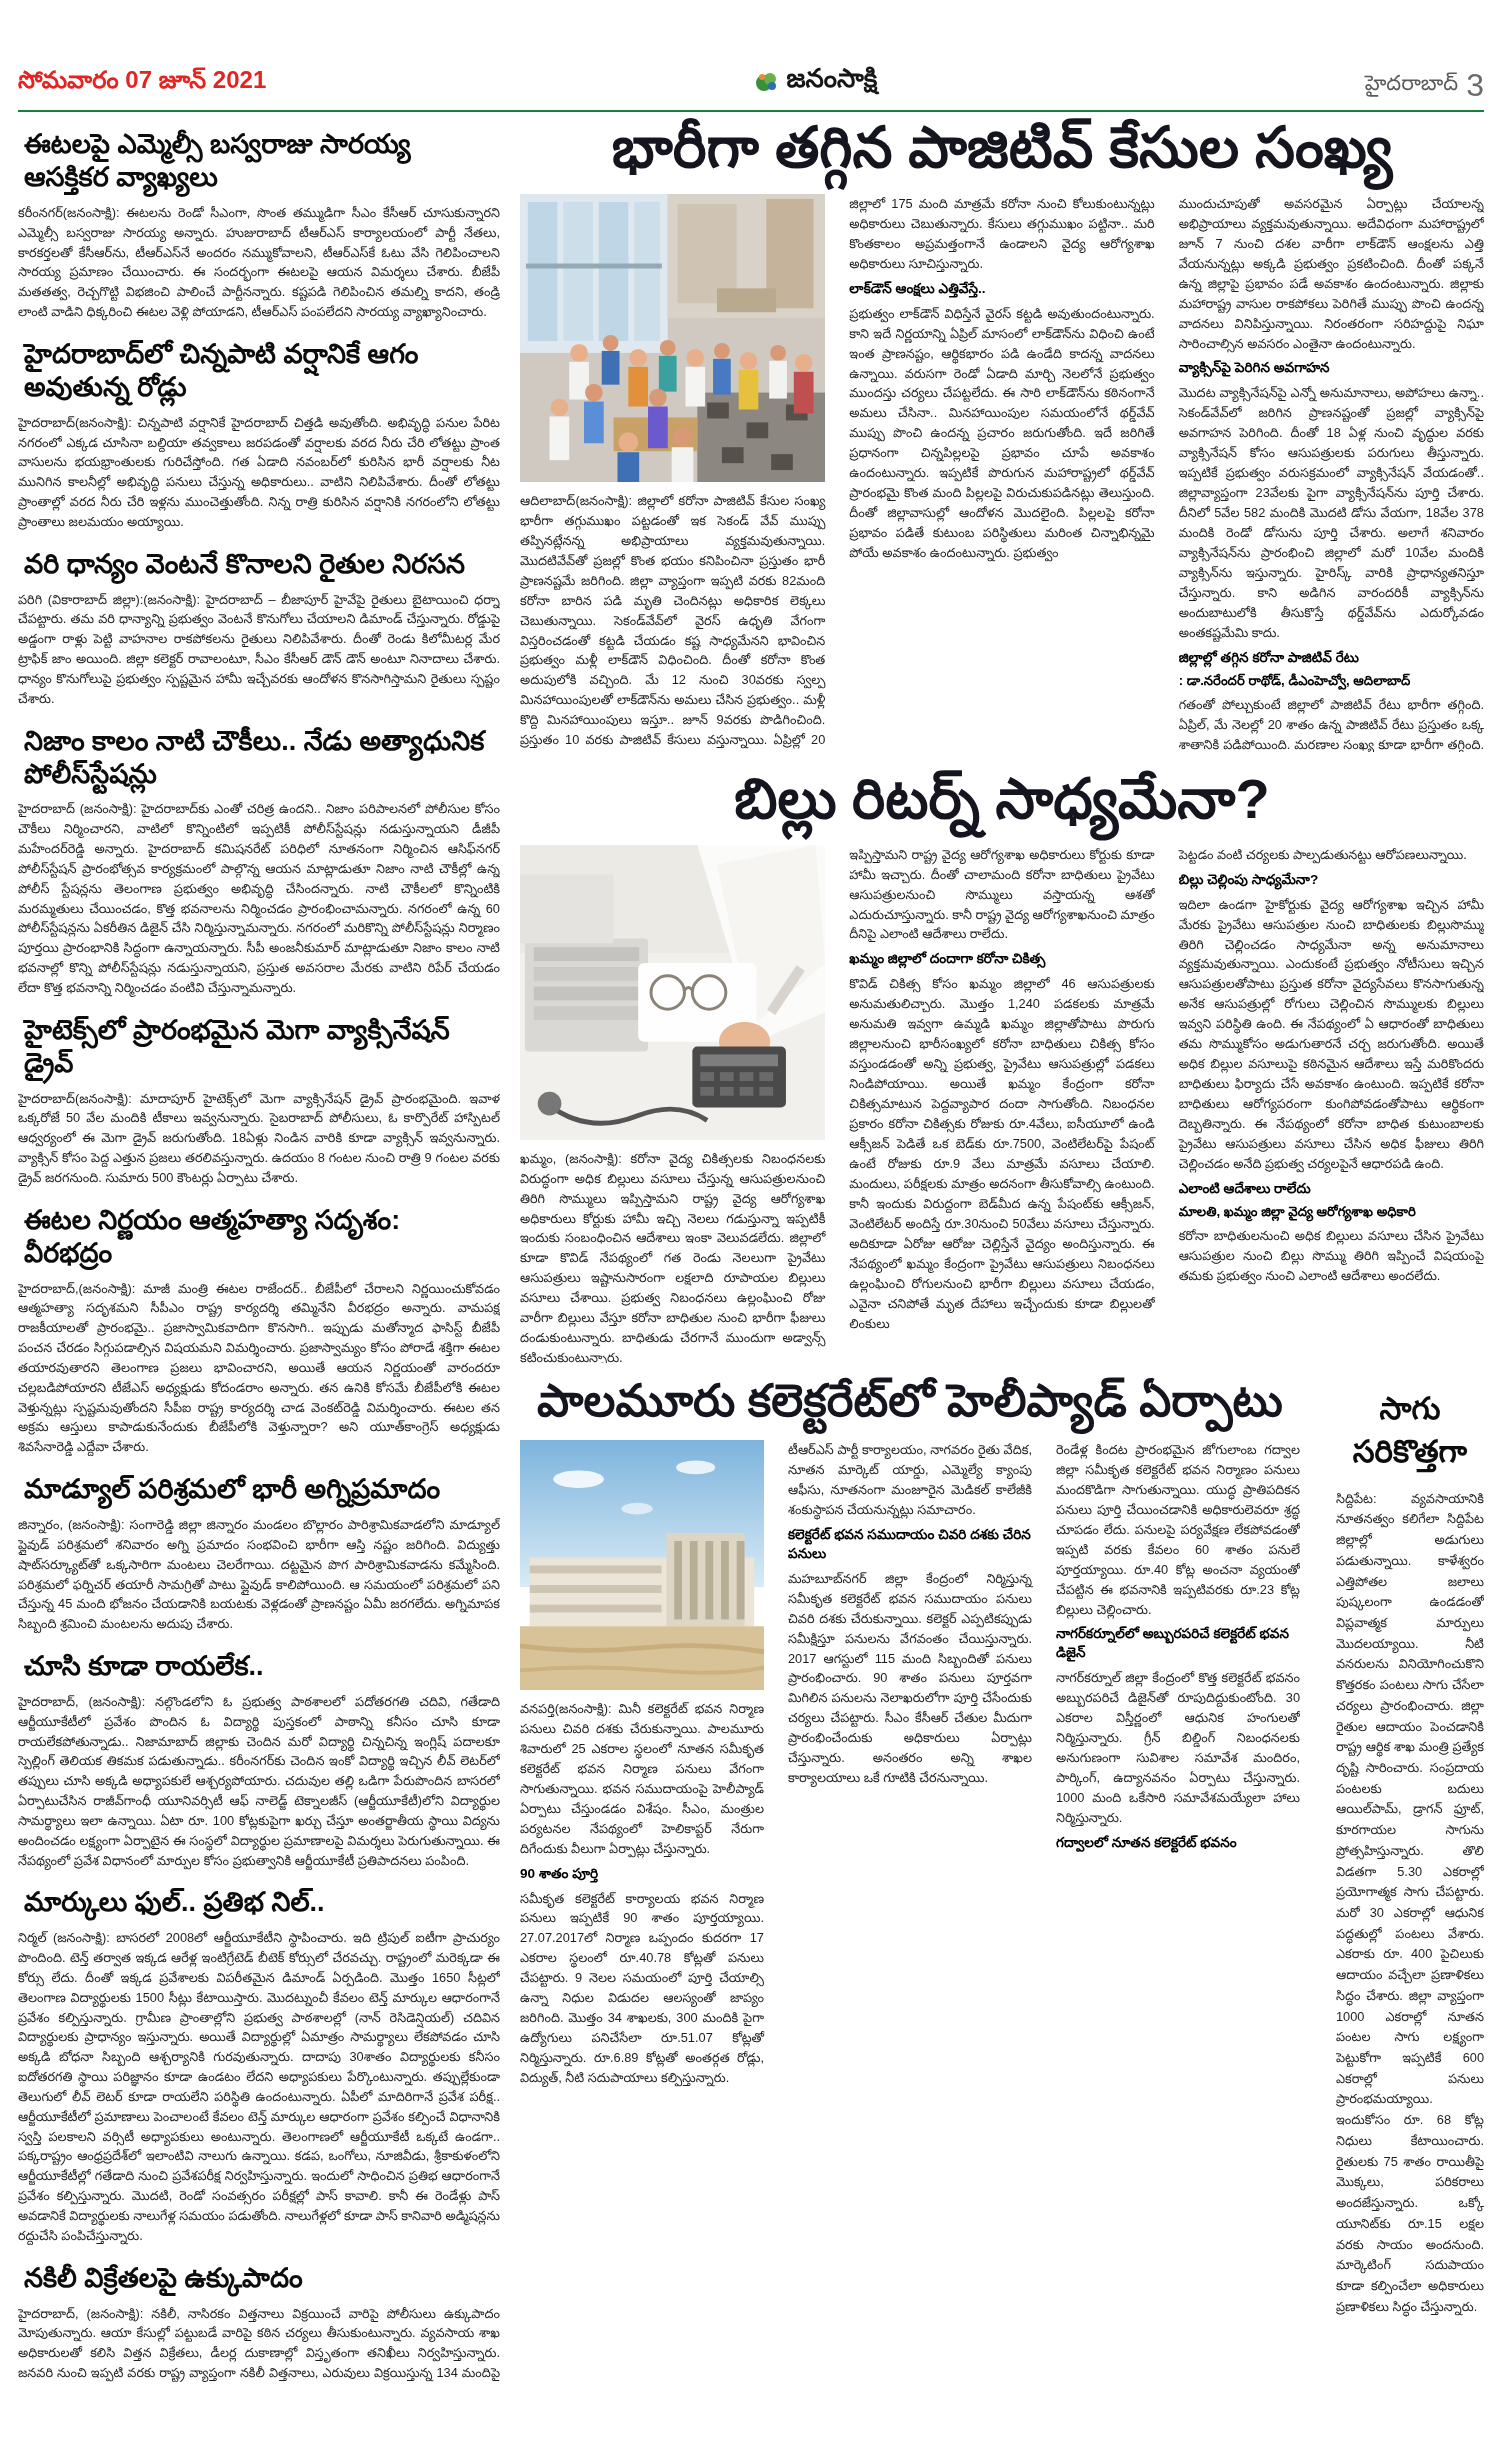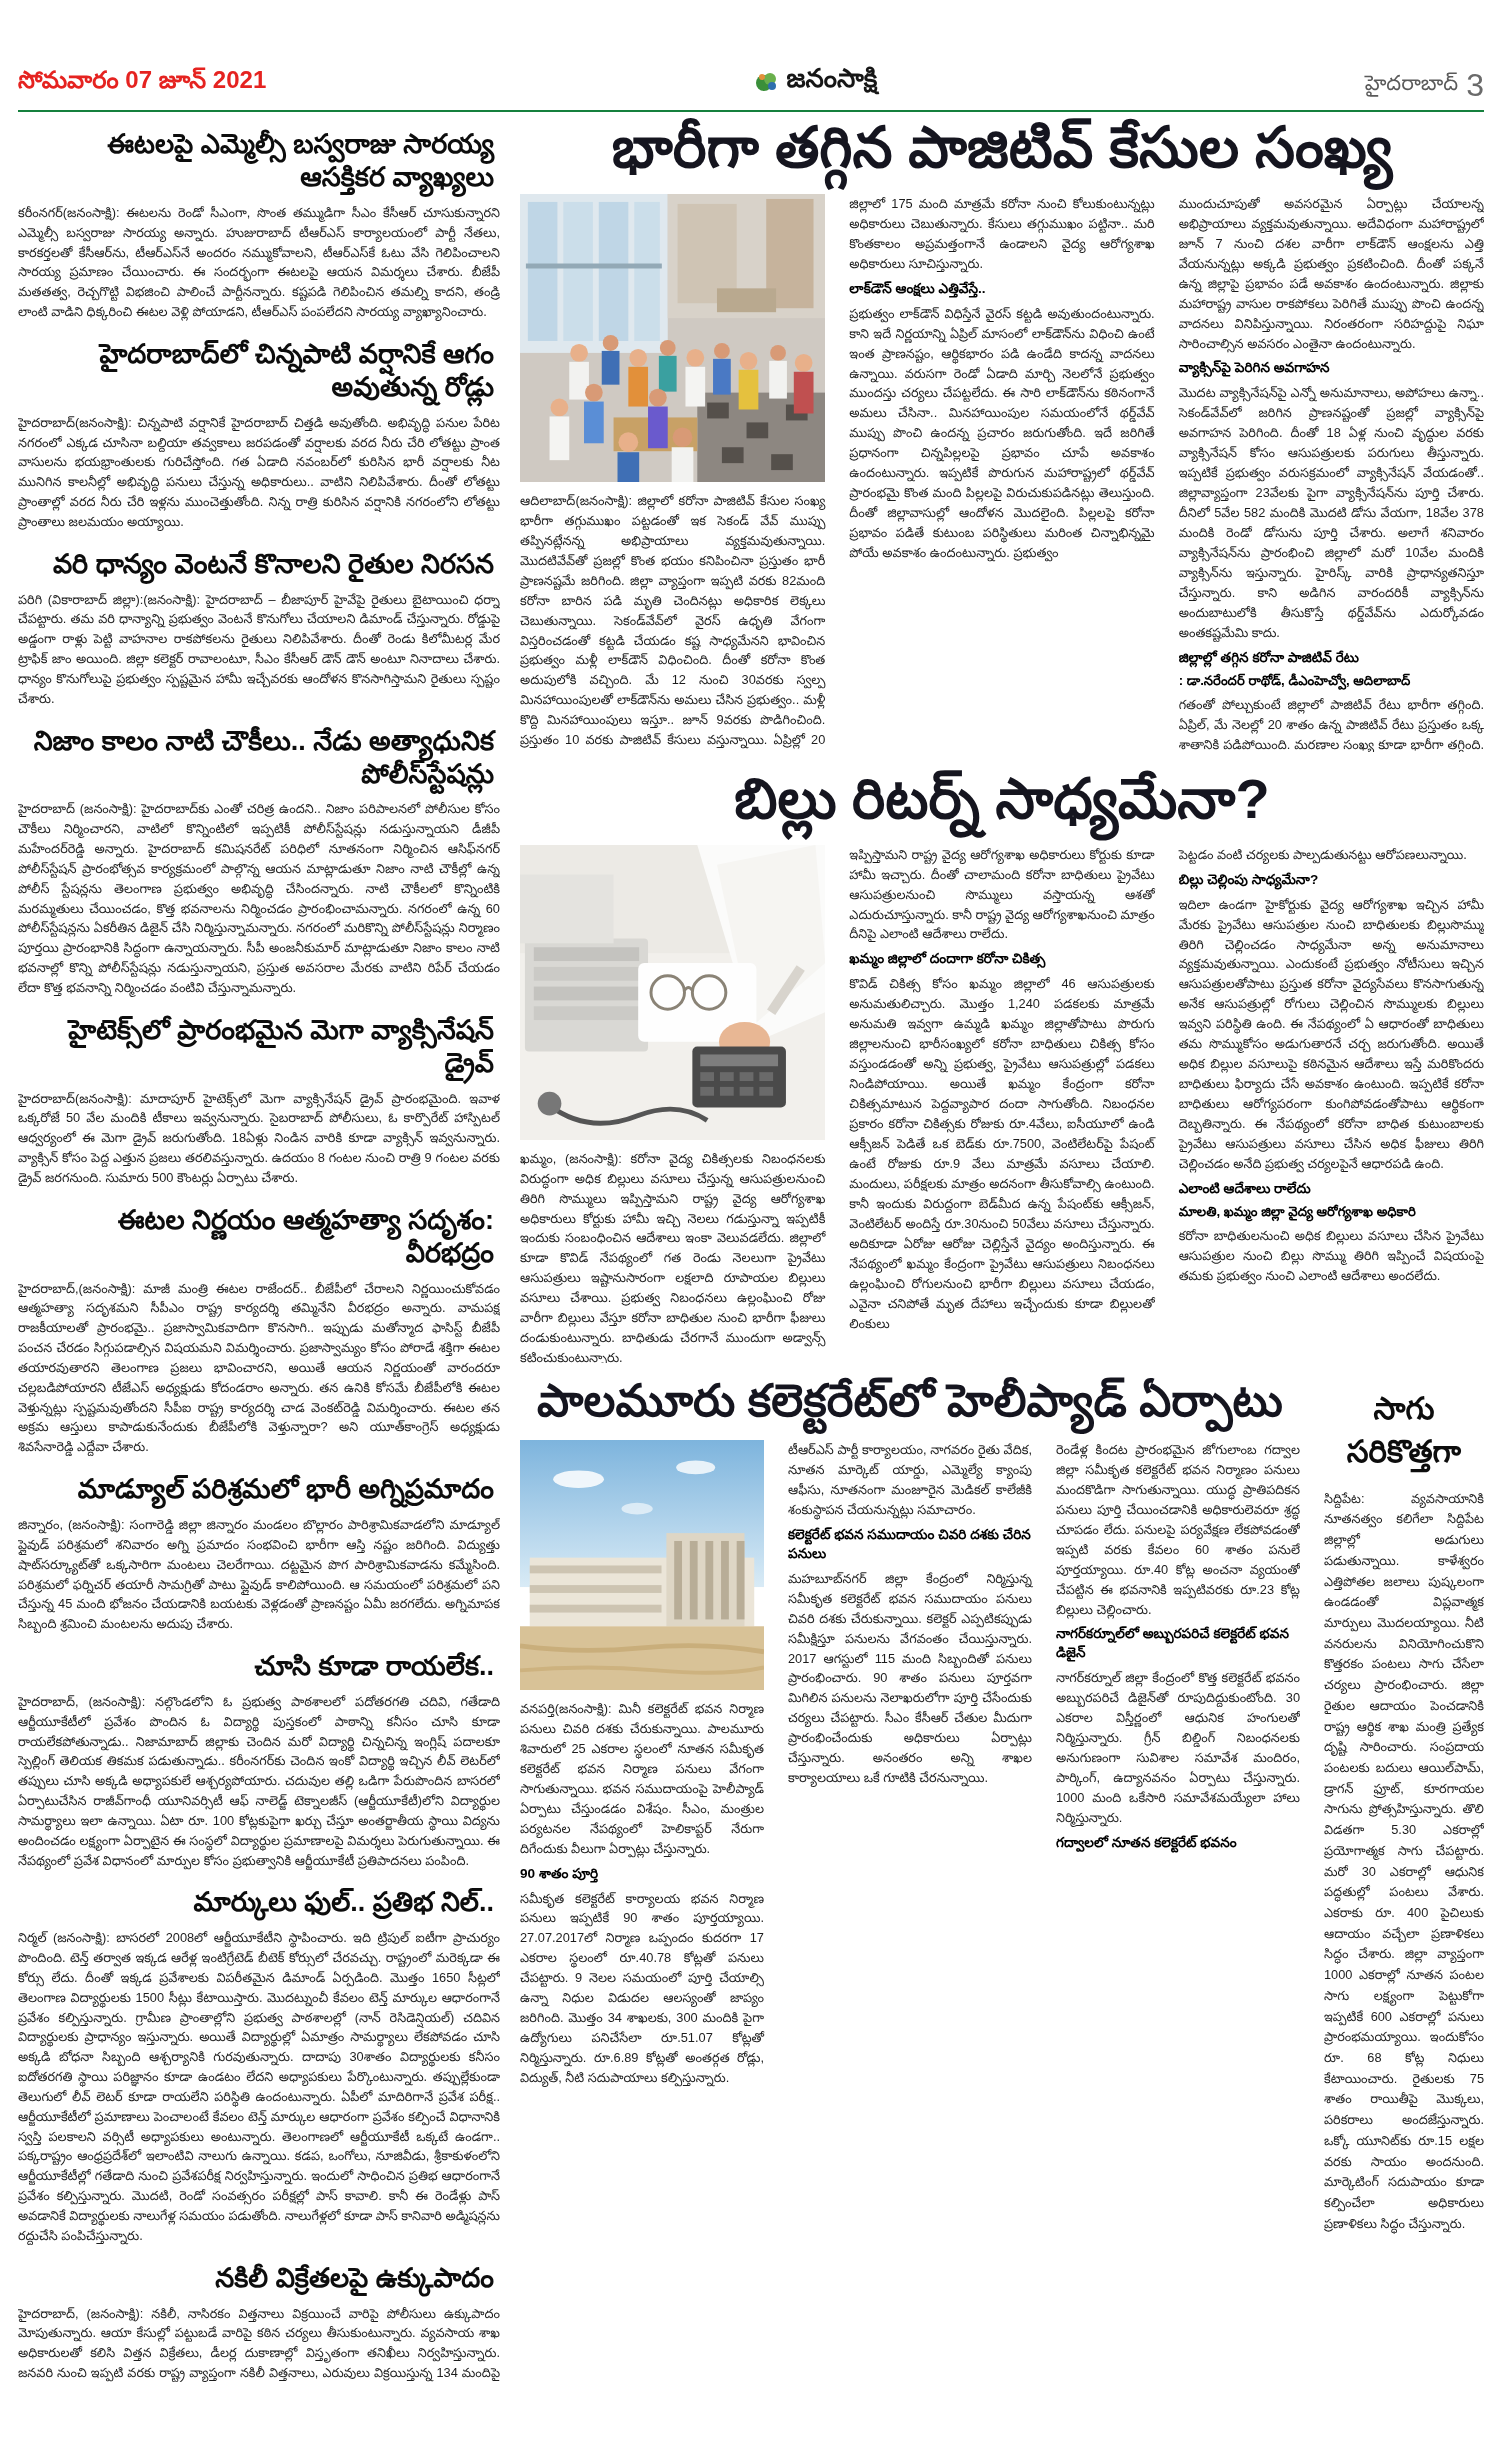--- a/index.html
+++ b/index.html
@@ -10,36 +10,36 @@
        align-items:flex-end;justify-content:space-between;border-bottom:2px solid #15803d;padding-bottom:10px;}
   .hdr-date{color:#e52320;font-weight:bold;font-size:24px;}
   .masthead{display:flex;align-items:center;gap:7px;font-weight:bold;font-size:26px;color:#161616;}
   .pageno{color:#5a5a5a;font-size:21px;display:flex;align-items:flex-end;gap:8px;}
   .pageno .num{font-size:32px;line-height:.9;color:#6a6a6a;font-weight:400;}
   
   .content{position:absolute;top:112px;left:18px;right:16px;display:flex;gap:20px;}
   .leftcol{width:482px;flex:none;height:2270px;overflow:hidden;}
   .maincol{flex:1;min-width:0;display:flex;flex-direction:column;}
   
-  .lc-art h2{font-size:27px;line-height:1.22;text-align:right;margin:16px 6px 9px;font-weight:700;color:#0d0d0d;}
+  .lc-art h2{font-size:27px;line-height:1.22;text-align:left;margin:16px 6px 9px;font-weight:700;color:#0d0d0d;}
   .lc-art p{font-size:12.8px;line-height:1.55;text-align:justify;margin:0;color:#1d1d1d;}
   
   .big-head{font-size:57px;font-weight:700;text-align:center;margin:6px 0 16px;color:#15151f;line-height:1.05;}
   .big-head2{font-size:56px;margin:18px 0 16px;}
   .mid-head{font-size:45px;font-weight:700;text-align:center;margin:2px 0 16px;color:#15151f;line-height:1.05;}
   .cols{display:flex;gap:24px;}
   .col{flex:1;min-width:0;}
   .col p{font-size:12.8px;line-height:1.56;text-align:justify;margin:0 0 7px;color:#1d1d1d;}
   .subhead{font-weight:bold;font-size:13.6px;margin:5px 0 4px;color:#000;}
   .attr{font-weight:bold;font-size:13.2px;margin:0 0 4px;color:#000;}
   .dl{font-weight:normal;}
   .photo{width:100%;margin:0 0 9px;line-height:0;}
   .row-top{height:558px;overflow:hidden;}
   .row-mid{height:518px;overflow:hidden;}
-  .bottomrow{display:flex;gap:24px;margin-top:12px;height:1035px;overflow:hidden;}
+  .bottomrow{display:flex;gap:36px;margin-top:12px;height:1035px;overflow:hidden;}
   .bot-left{width:780px;flex:none;}
   .bot-right{flex:1;min-width:0;overflow:hidden;}
   .row-bot{height:930px;overflow:hidden;}
   .sagu-head{font-size:31px;font-weight:700;text-align:center;margin:16px 0 12px;color:#0d0d0d;}
   .bot-right p{font-size:12.8px;line-height:1.62;text-align:justify;margin:0;color:#1d1d1d;}
 </style>
 </head>
 <body>
 
 <div class="page">

